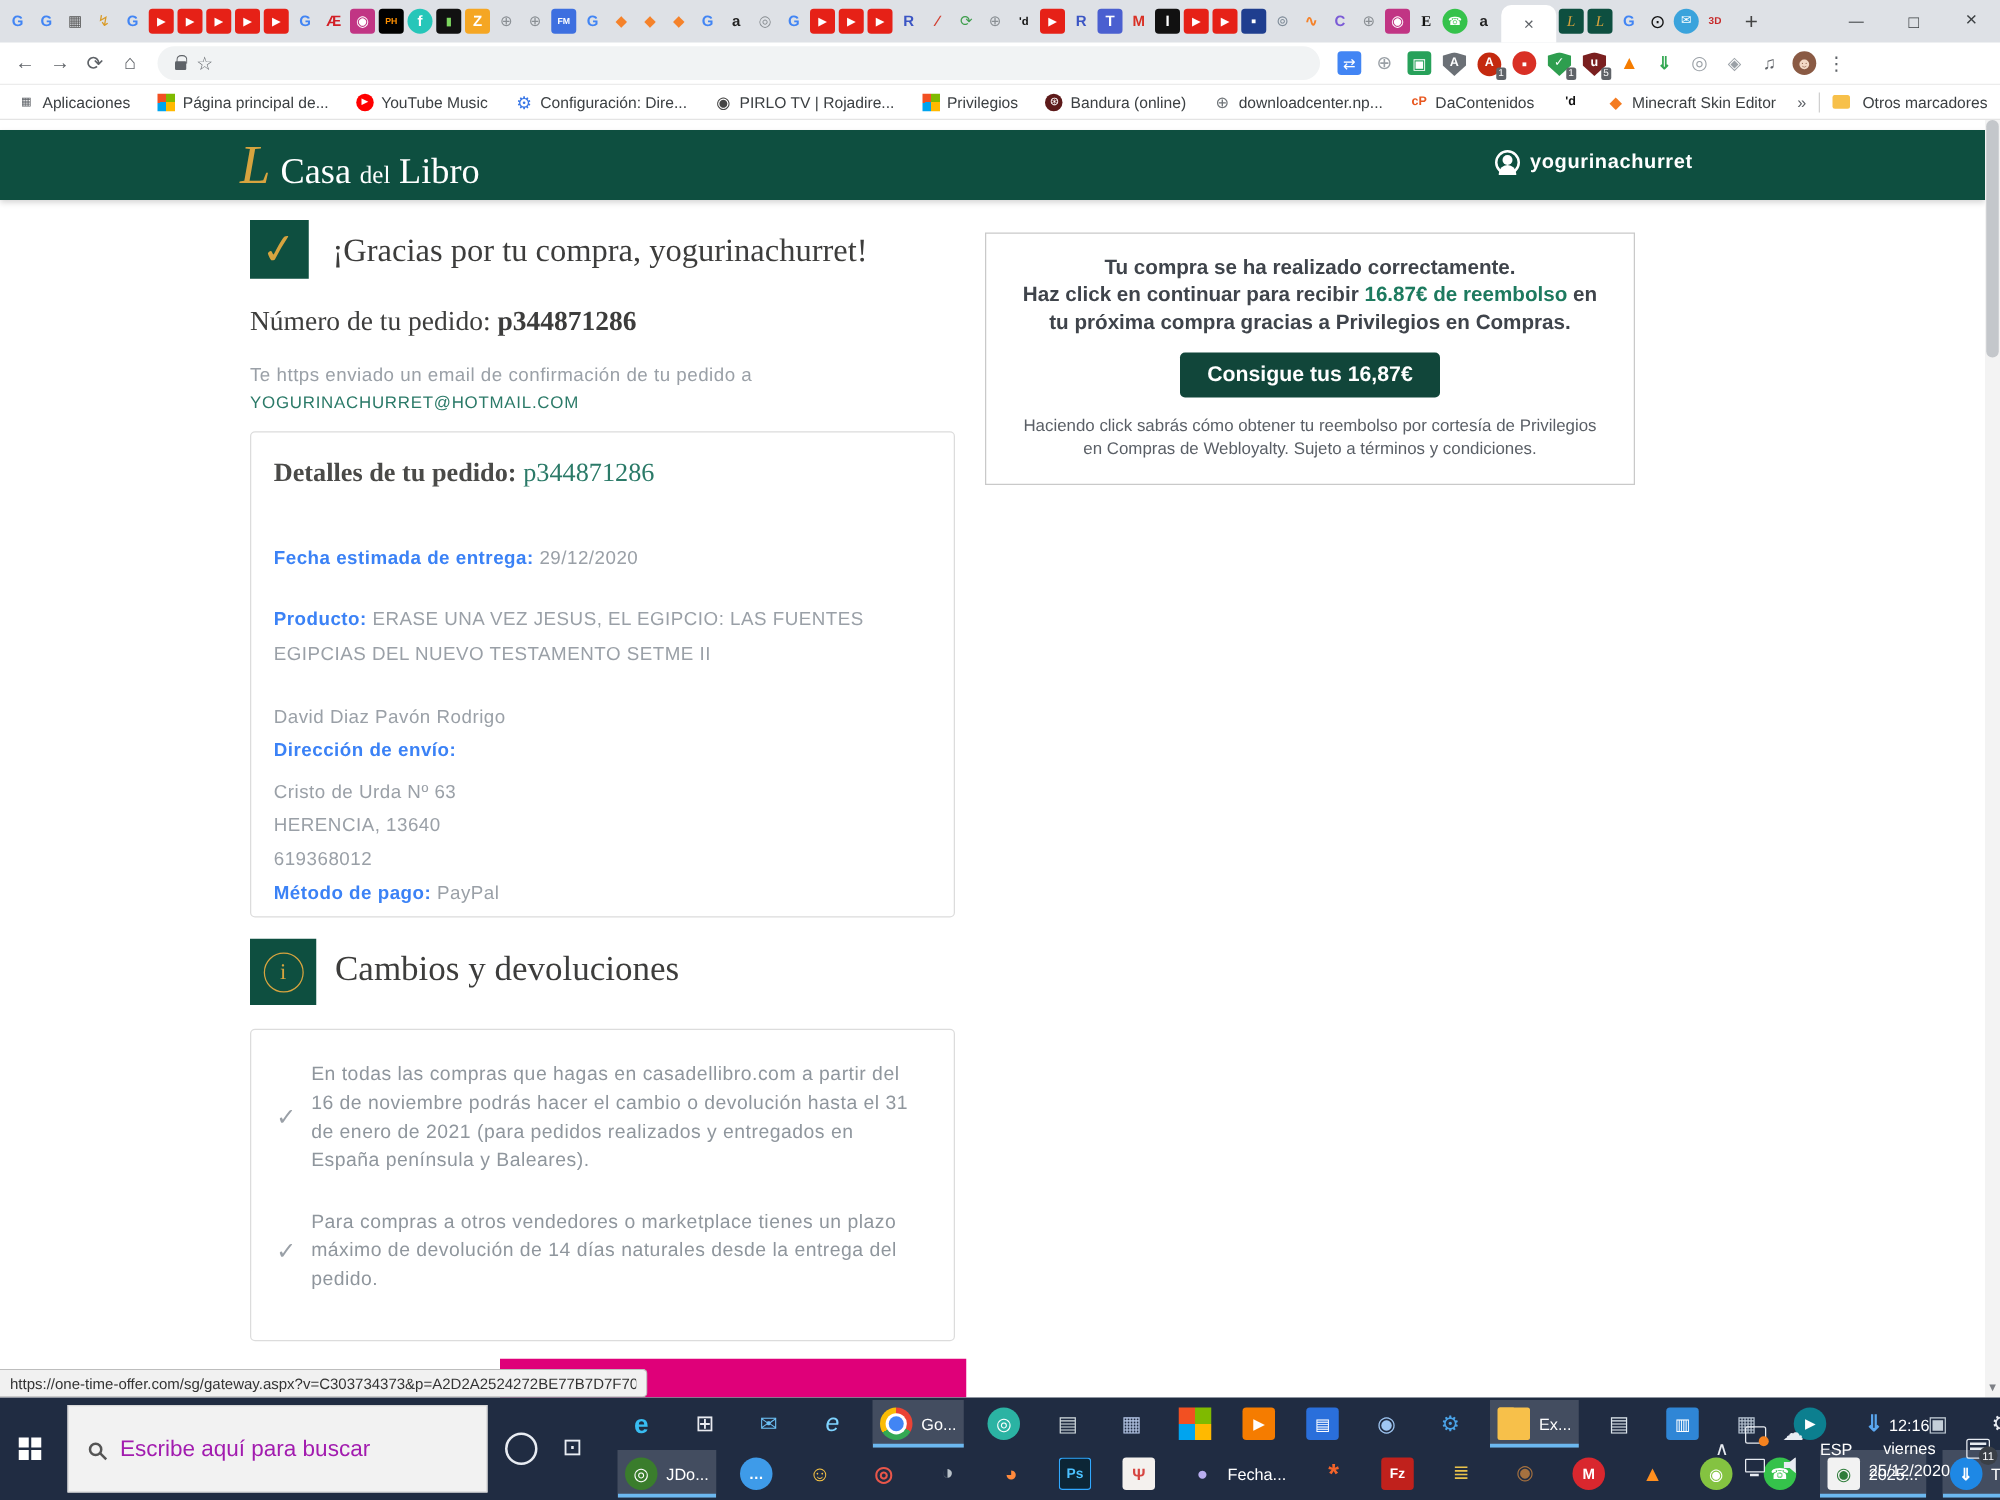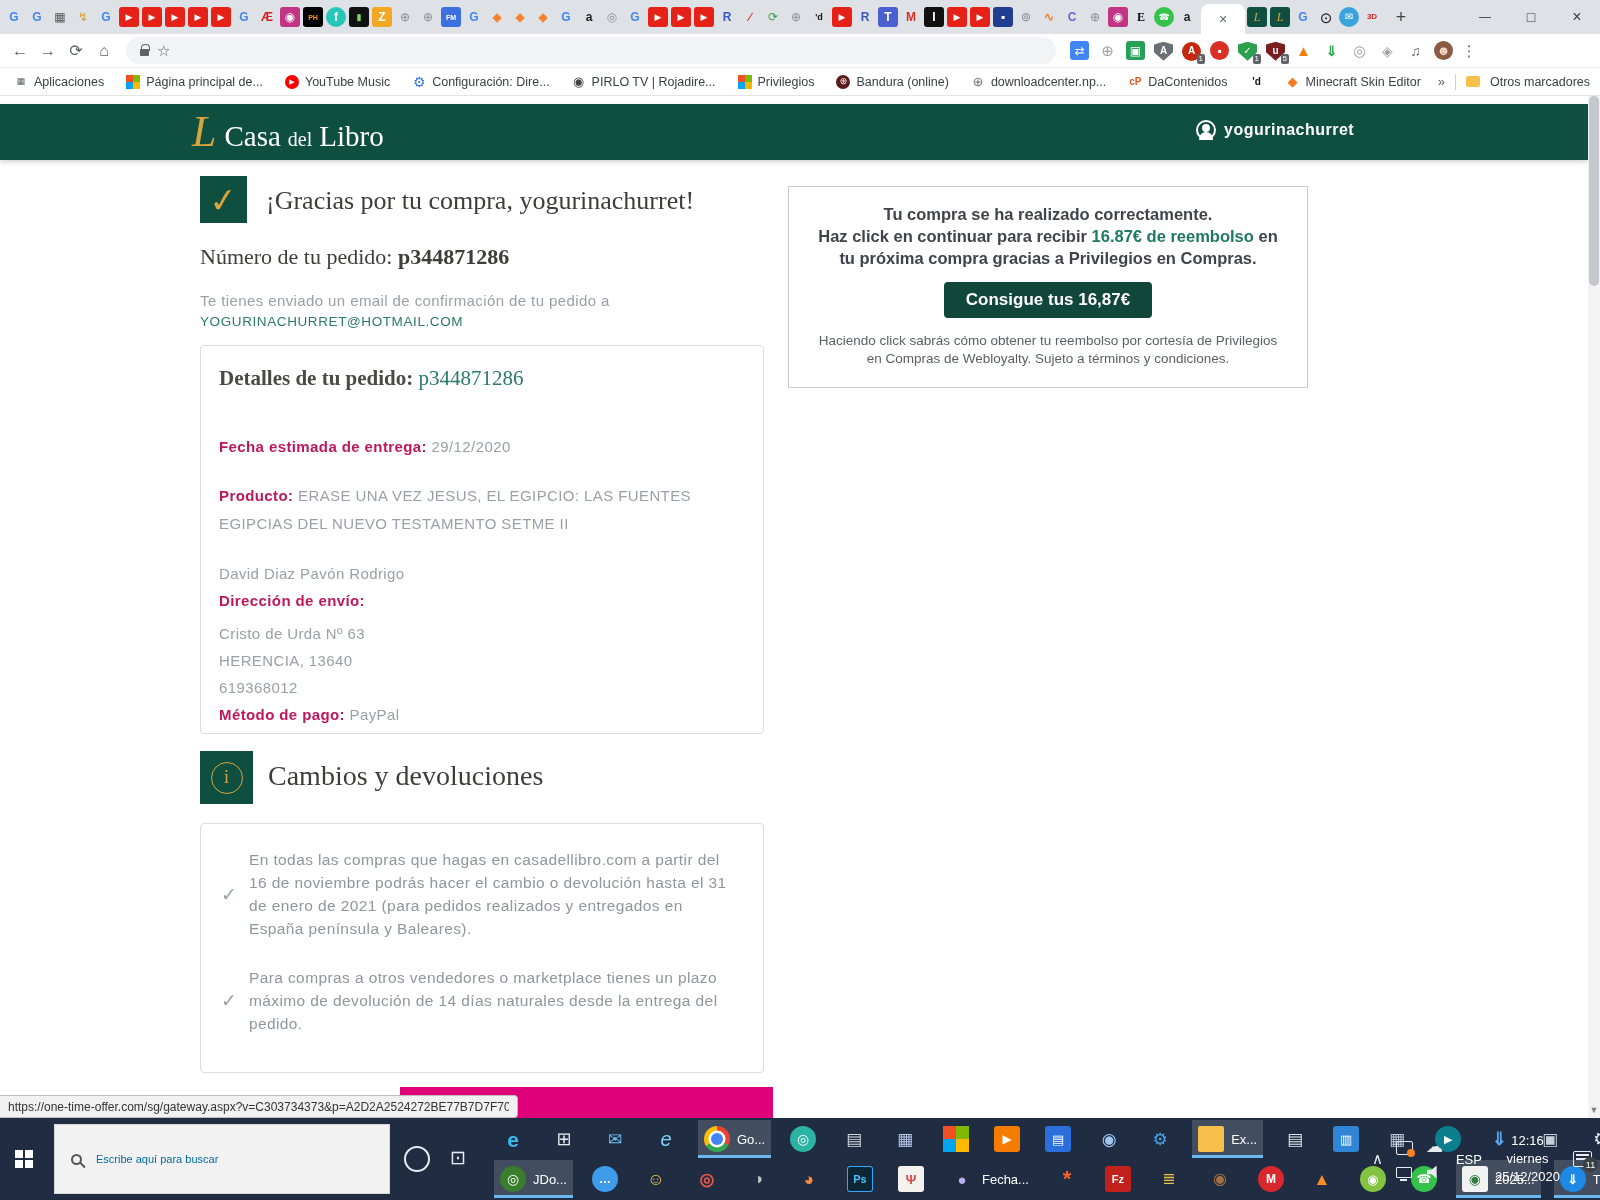--- a/index.html
+++ b/index.html
@@ -57,21 +57,21 @@
   .thanks{position:absolute;left:266px;top:90px;font-size:26px;color:#3d3d3c}
   .ordline{position:absolute;left:200px;top:148px;font-size:22px;color:#3d3d3c}
   .ordline b{font-weight:700}
   .emline{position:absolute;left:200px;top:196px;font-size:15px;color:#9aa0a7;letter-spacing:.4px}
   .emlink{position:absolute;left:200px;top:218px;font-size:13.5px;color:#2b7a68;letter-spacing:.6px;cursor:pointer}
 
   .detbox{position:absolute;left:200px;top:249px;width:564px;height:389px;border:1px solid #dcdcdc;border-radius:4px;padding:20px 18px}
   .dettitle{font-size:21px;color:#4a4a48;font-weight:700;margin-bottom:42px}
   .dettitle .num{color:#2b7a68;font-weight:400}
   .row15{font-size:15px;color:#9aa0a7;letter-spacing:.4px;line-height:27px}
-  .lab{color:#be185d;font-weight:700}
+  .lab{color:#3b82f6;font-weight:700}
   .mb22{margin-bottom:22px}
   .mb6{margin-bottom:6px}
 
   .infosq{position:absolute;left:200px;top:655px;width:53px;height:53px;background:#0e4f40;display:flex;align-items:center;justify-content:center}
   .infosq .ring{width:32px;height:32px;border:1.5px solid #d7a43f;border-radius:50%;display:flex;align-items:center;justify-content:center;color:#d7a43f;font-size:18px;font-family:"Liberation Serif",serif}
   .rettitle{position:absolute;left:268px;top:664px;font-size:28px;color:#3d3d3c}
   .retbox{position:absolute;left:200px;top:727px;width:564px;height:250px;border:1px solid #dcdcdc;border-radius:4px;padding:24px 26px 20px 20px}
   .retitem{display:flex;gap:12px;margin-bottom:26px}
   .retcheck{color:#9aa0a7;font-size:19px;flex:none;align-self:center}
   .rettext{font-size:15.5px;color:#8f969d;letter-spacing:.4px;line-height:23px}
@@ -91,21 +91,21 @@
   .scrollarrow{position:absolute;bottom:3px;left:0;right:0;text-align:center;color:#7d8086;font-size:9px}
 
   
   .taskbar{position:absolute;left:0;bottom:0;width:1600px;height:82px;background:#202c42;color:#fff}
   .startbtn{position:absolute;left:0;top:0;width:48px;height:82px;display:flex;align-items:center;justify-content:center}
   .winlogo{display:grid;grid-template-columns:8px 8px;grid-template-rows:8px 8px;gap:2px}
   .winlogo i{background:#fff}
   .searchbox{position:absolute;left:54px;top:6px;width:336px;height:70px;background:#f2f2f2;border:1px solid #d8d8d8;display:flex;align-items:center;padding:0 16px;gap:14px}
   .mag{width:11px;height:11px;border:2px solid #555;border-radius:50%;position:relative;flex:none}
   .mag::after{content:"";position:absolute;width:7px;height:2px;background:#555;transform:rotate(45deg);right:-6px;bottom:-3px}
-  .searchtext{font-size:11px;color:#0369a1}
+  .searchtext{font-size:18px;color:#a21caf}
   .cortana{position:absolute;left:404px;top:28px;width:26px;height:26px;border:2px solid #e8ecf2;border-radius:50%}
   .taskview{position:absolute;left:450px;top:28px;font-size:19px;color:#e8ecf2}
   .tbrow{position:absolute;display:flex;align-items:stretch;gap:13px}
   .tbrow.r1{left:494px;top:2px;height:38px}
   .tbrow.r2{left:494px;top:42px;height:38px}
   .tb-item{display:flex;align-items:center;gap:7px;padding:0 6px;height:38px;flex:none}
   .tb-item.active{background:rgba(255,255,255,.16);box-shadow:inset 0 -3px 0 #6cb8f0}
   .tb-label{font-size:13px;color:#fff;white-space:nowrap}
   .chrome-ic{border-radius:50%;background:conic-gradient(#ea4335 0 33%,#34a853 0 66%,#fbbc05 0);position:relative}
   .chrome-ic::after{content:"";position:absolute;inset:27%;background:#4285f4;border-radius:50%;box-shadow:0 0 0 2.5px #fff}
@@ -464,21 +464,21 @@
   </div>
 
   <div class="checksq">
       <span>✓</span>
     </div>
   <div class="thanks serif">¡Gracias por tu compra, yogurinachurret!</div>
 
   <div class="ordline serif">
     <span>Número de tu pedido: </span><b>p344871286</b>
   </div>
-  <div class="emline">Te tienes enviado un email de confirmación de tu pedido a</div>
+  <div class="emline">Te https enviado un email de confirmación de tu pedido a</div>
   <div class="emlink">YOGURINACHURRET@HOTMAIL.COM</div>
 
   <div class="detbox">
     <div class="dettitle serif">
       <span>Detalles de tu pedido: </span><span class="num">p344871286</span>
     </div>
     <div class="row15 mb22">
       <span class="lab">Fecha estimada de entrega:</span><span> 29/12/2020</span>
     </div>
     <div class="row15 mb22" style="line-height:28px">

